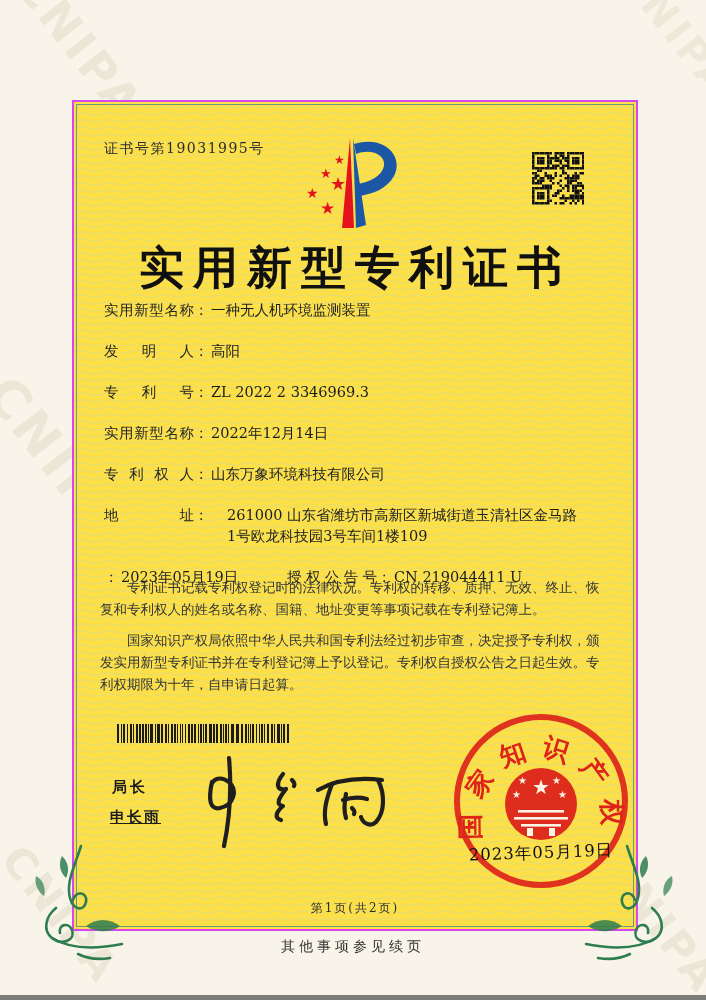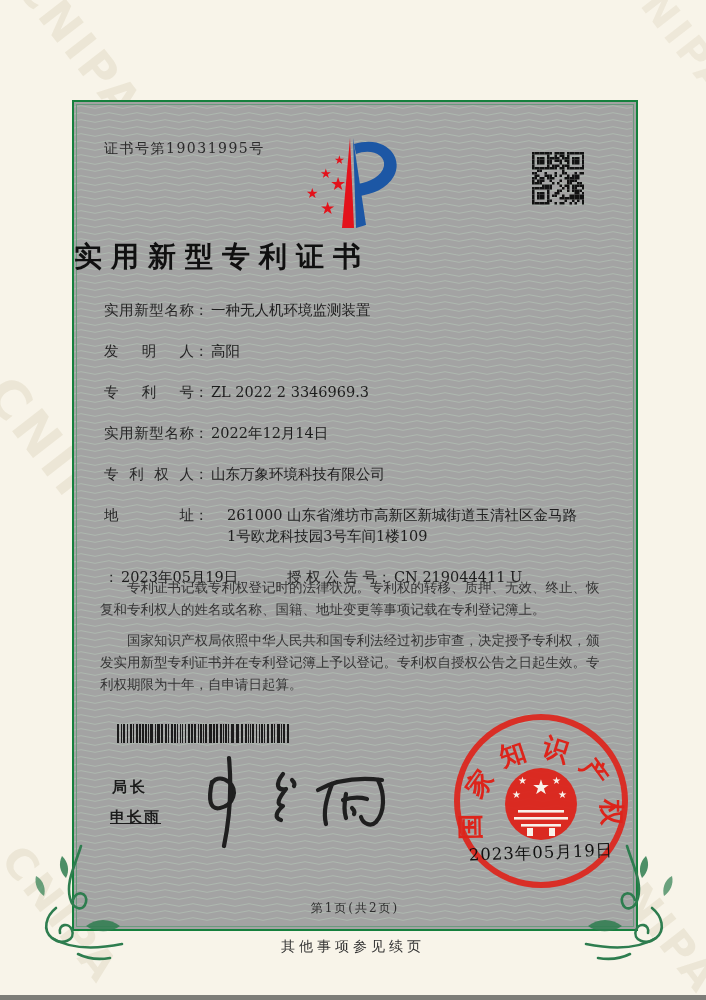--- a/index.html
+++ b/index.html
@@ -18,35 +18,35 @@
   .wm1{left:-8px;top:18px;font-size:46px;}
   .wm2{left:600px;top:8px;font-size:40px;color:rgba(196,180,146,0.18);}
   .wm3{left:420px;top:280px;font-size:48px;color:rgba(196,180,146,0.20);}
   .wm4{left:-40px;top:430px;font-size:52px;}
   .wm5{left:250px;top:590px;font-size:44px;color:rgba(196,180,146,0.16);}
   .wm6{left:-20px;top:890px;font-size:42px;}
   .wm7{left:580px;top:900px;font-size:42px;color:rgba(196,180,146,0.22);}
   
   .frame{
     position:absolute;left:72px;top:100px;width:562px;height:827px;
-    border:2px solid #15803d;z-index:2;background:#a3a3a3;
+    border:2px solid #d946ef;z-index:2;background:#fde047;
   }
   .frame-inner{
     position:absolute;left:2px;top:2px;right:2px;bottom:2px;
     border:1px solid #6a9a7e;
   }
   .waves{position:absolute;left:0;top:0;z-index:0;}
   .content{position:absolute;left:0;top:0;width:100%;height:100%;z-index:3;}
   
   .cert-no{position:absolute;left:30px;top:38px;font-size:14px;letter-spacing:1.5px;color:#2b2b2b;}
   .logo{position:absolute;left:224px;top:30px;}
   .qr{position:absolute;left:458px;top:46px;}
   .title{
-    position:absolute;left:0;top:136px;width:100%;
-    font-size:28px;font-weight:bold;letter-spacing:9px;color:#101010;
+    position:absolute;left:0;top:136px;width:100%;text-align:center;
+    font-size:45px;font-weight:bold;letter-spacing:9px;color:#101010;
   }
   
   .fields{position:absolute;left:30px;top:198px;width:506px;font-size:14.5px;}
   .row{display:flex;margin-bottom:20px;line-height:21px;}
   .lbl{
     display:inline-block;width:90px;text-align:justify;text-align-last:justify;
     flex:none;color:#262626;
   }
   .colon{flex:none;width:17px;color:#262626;}
   .val{color:#1d1d1d;}

